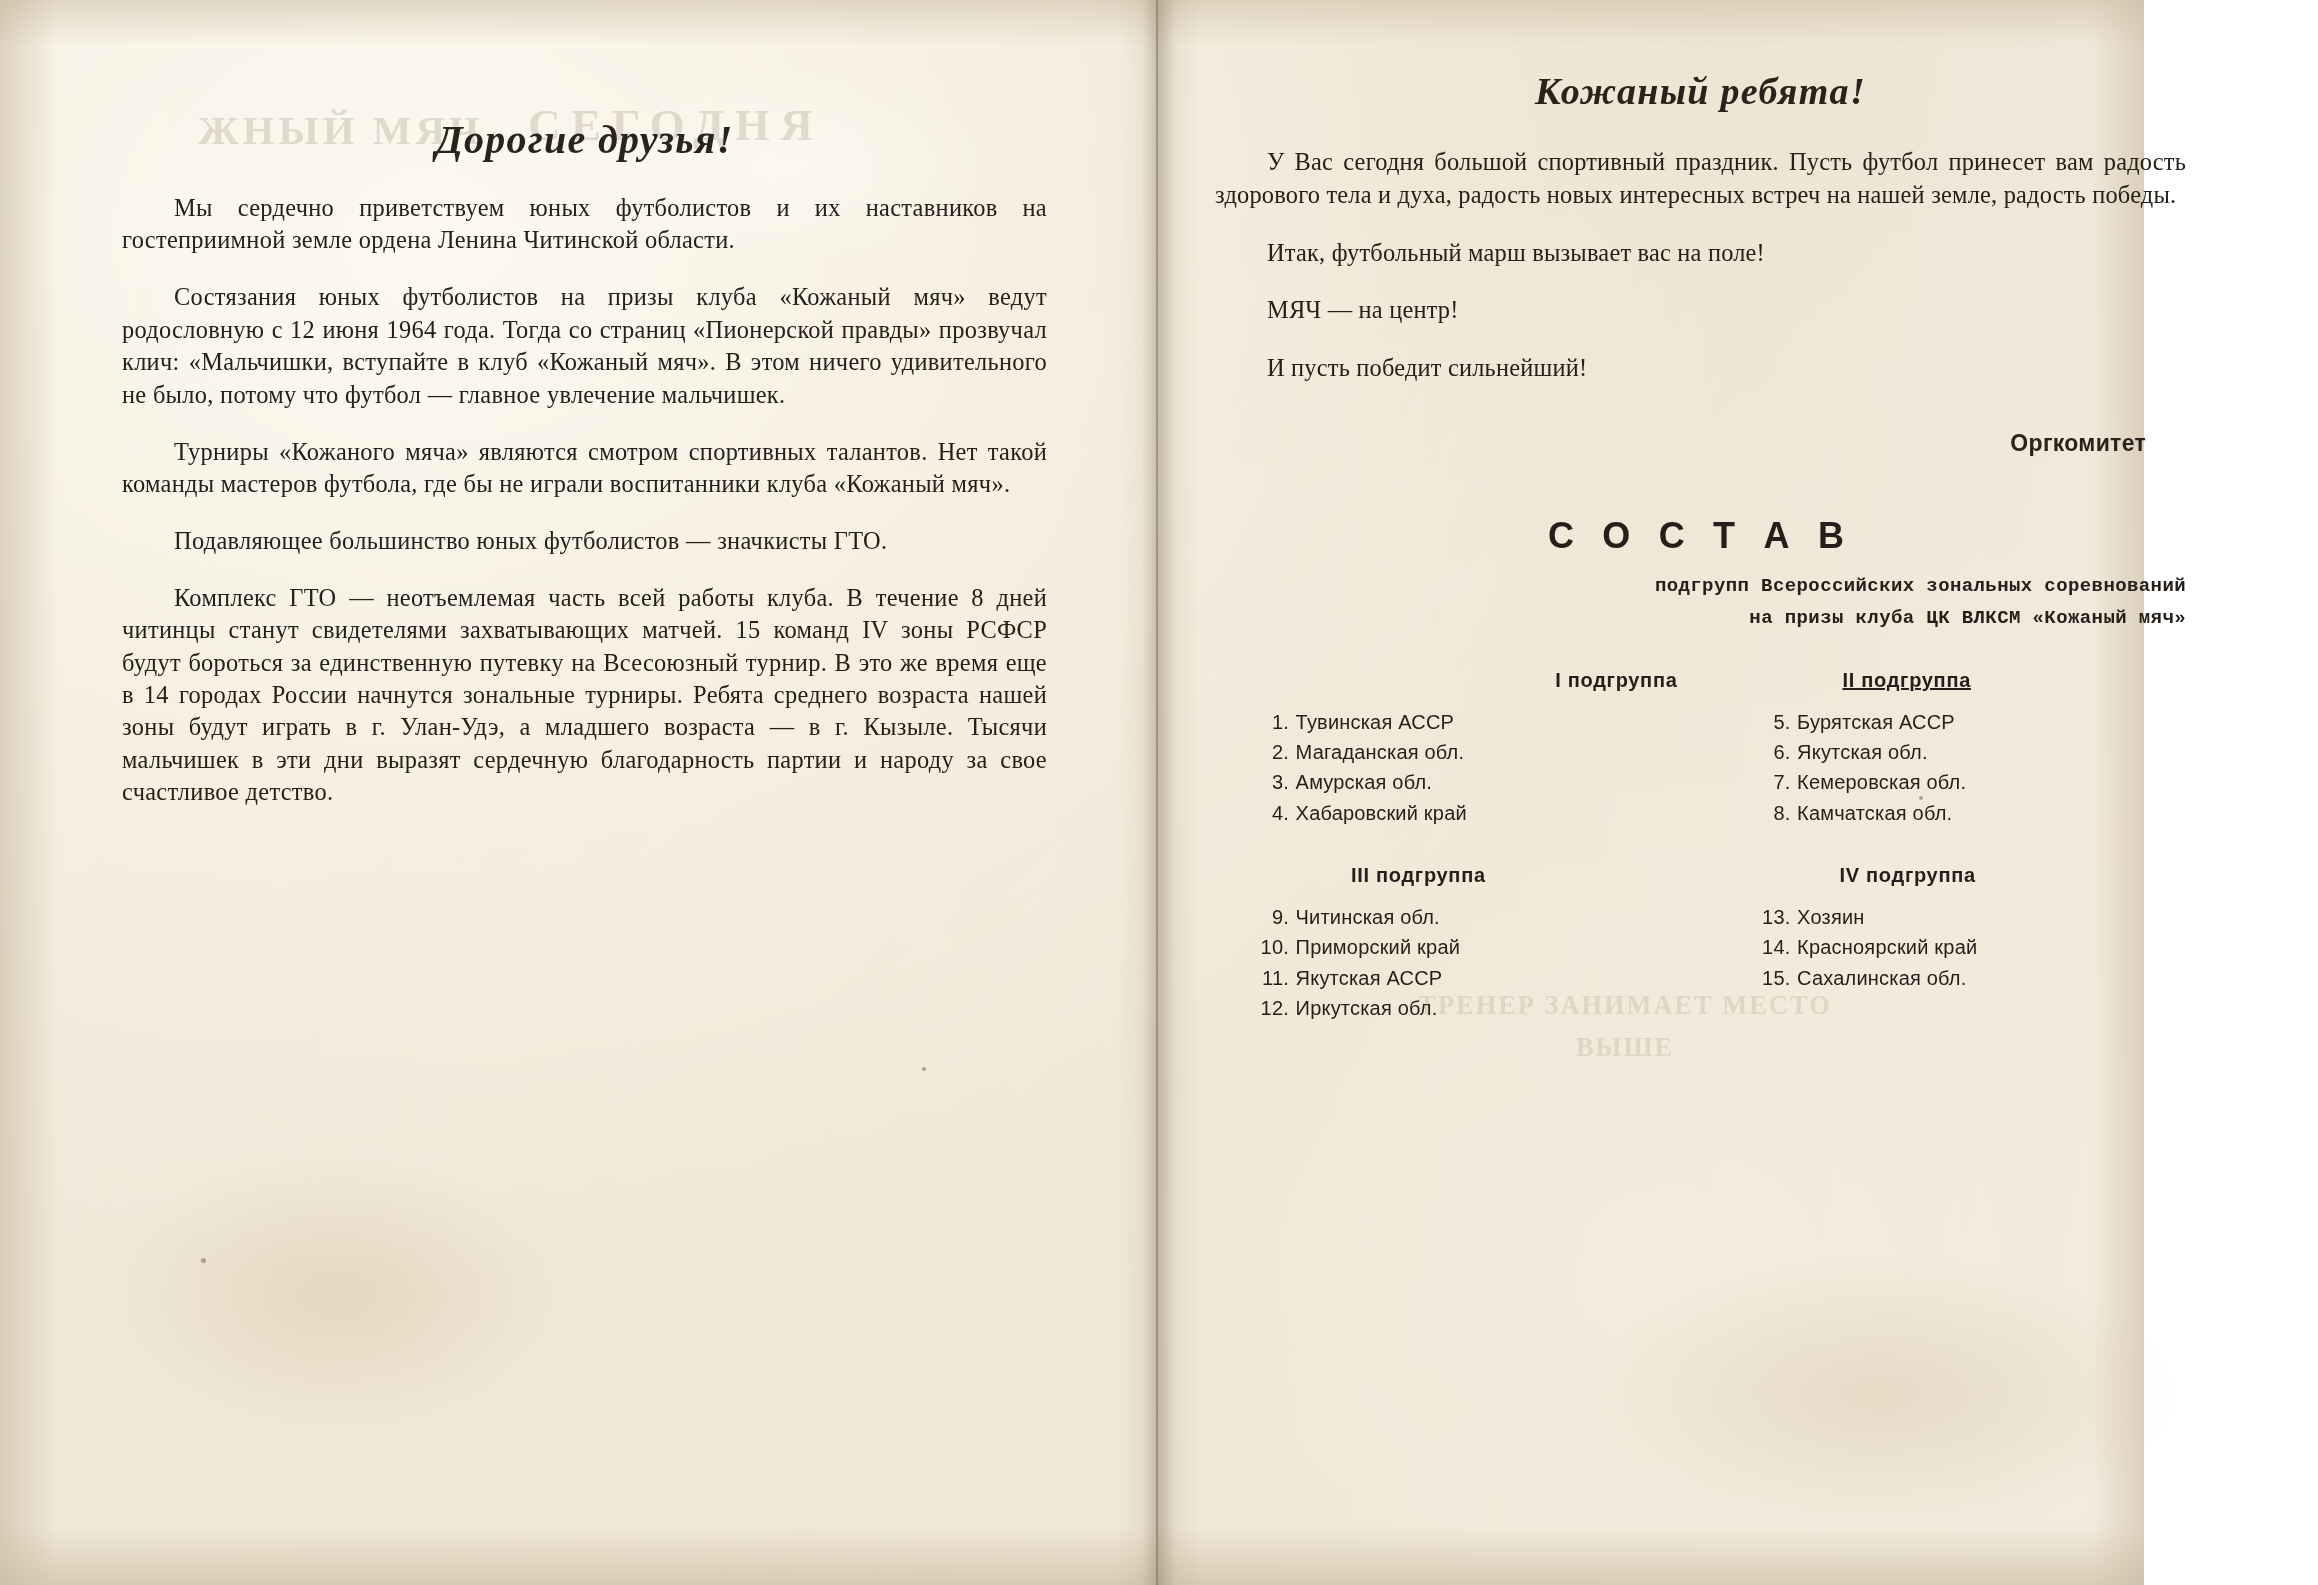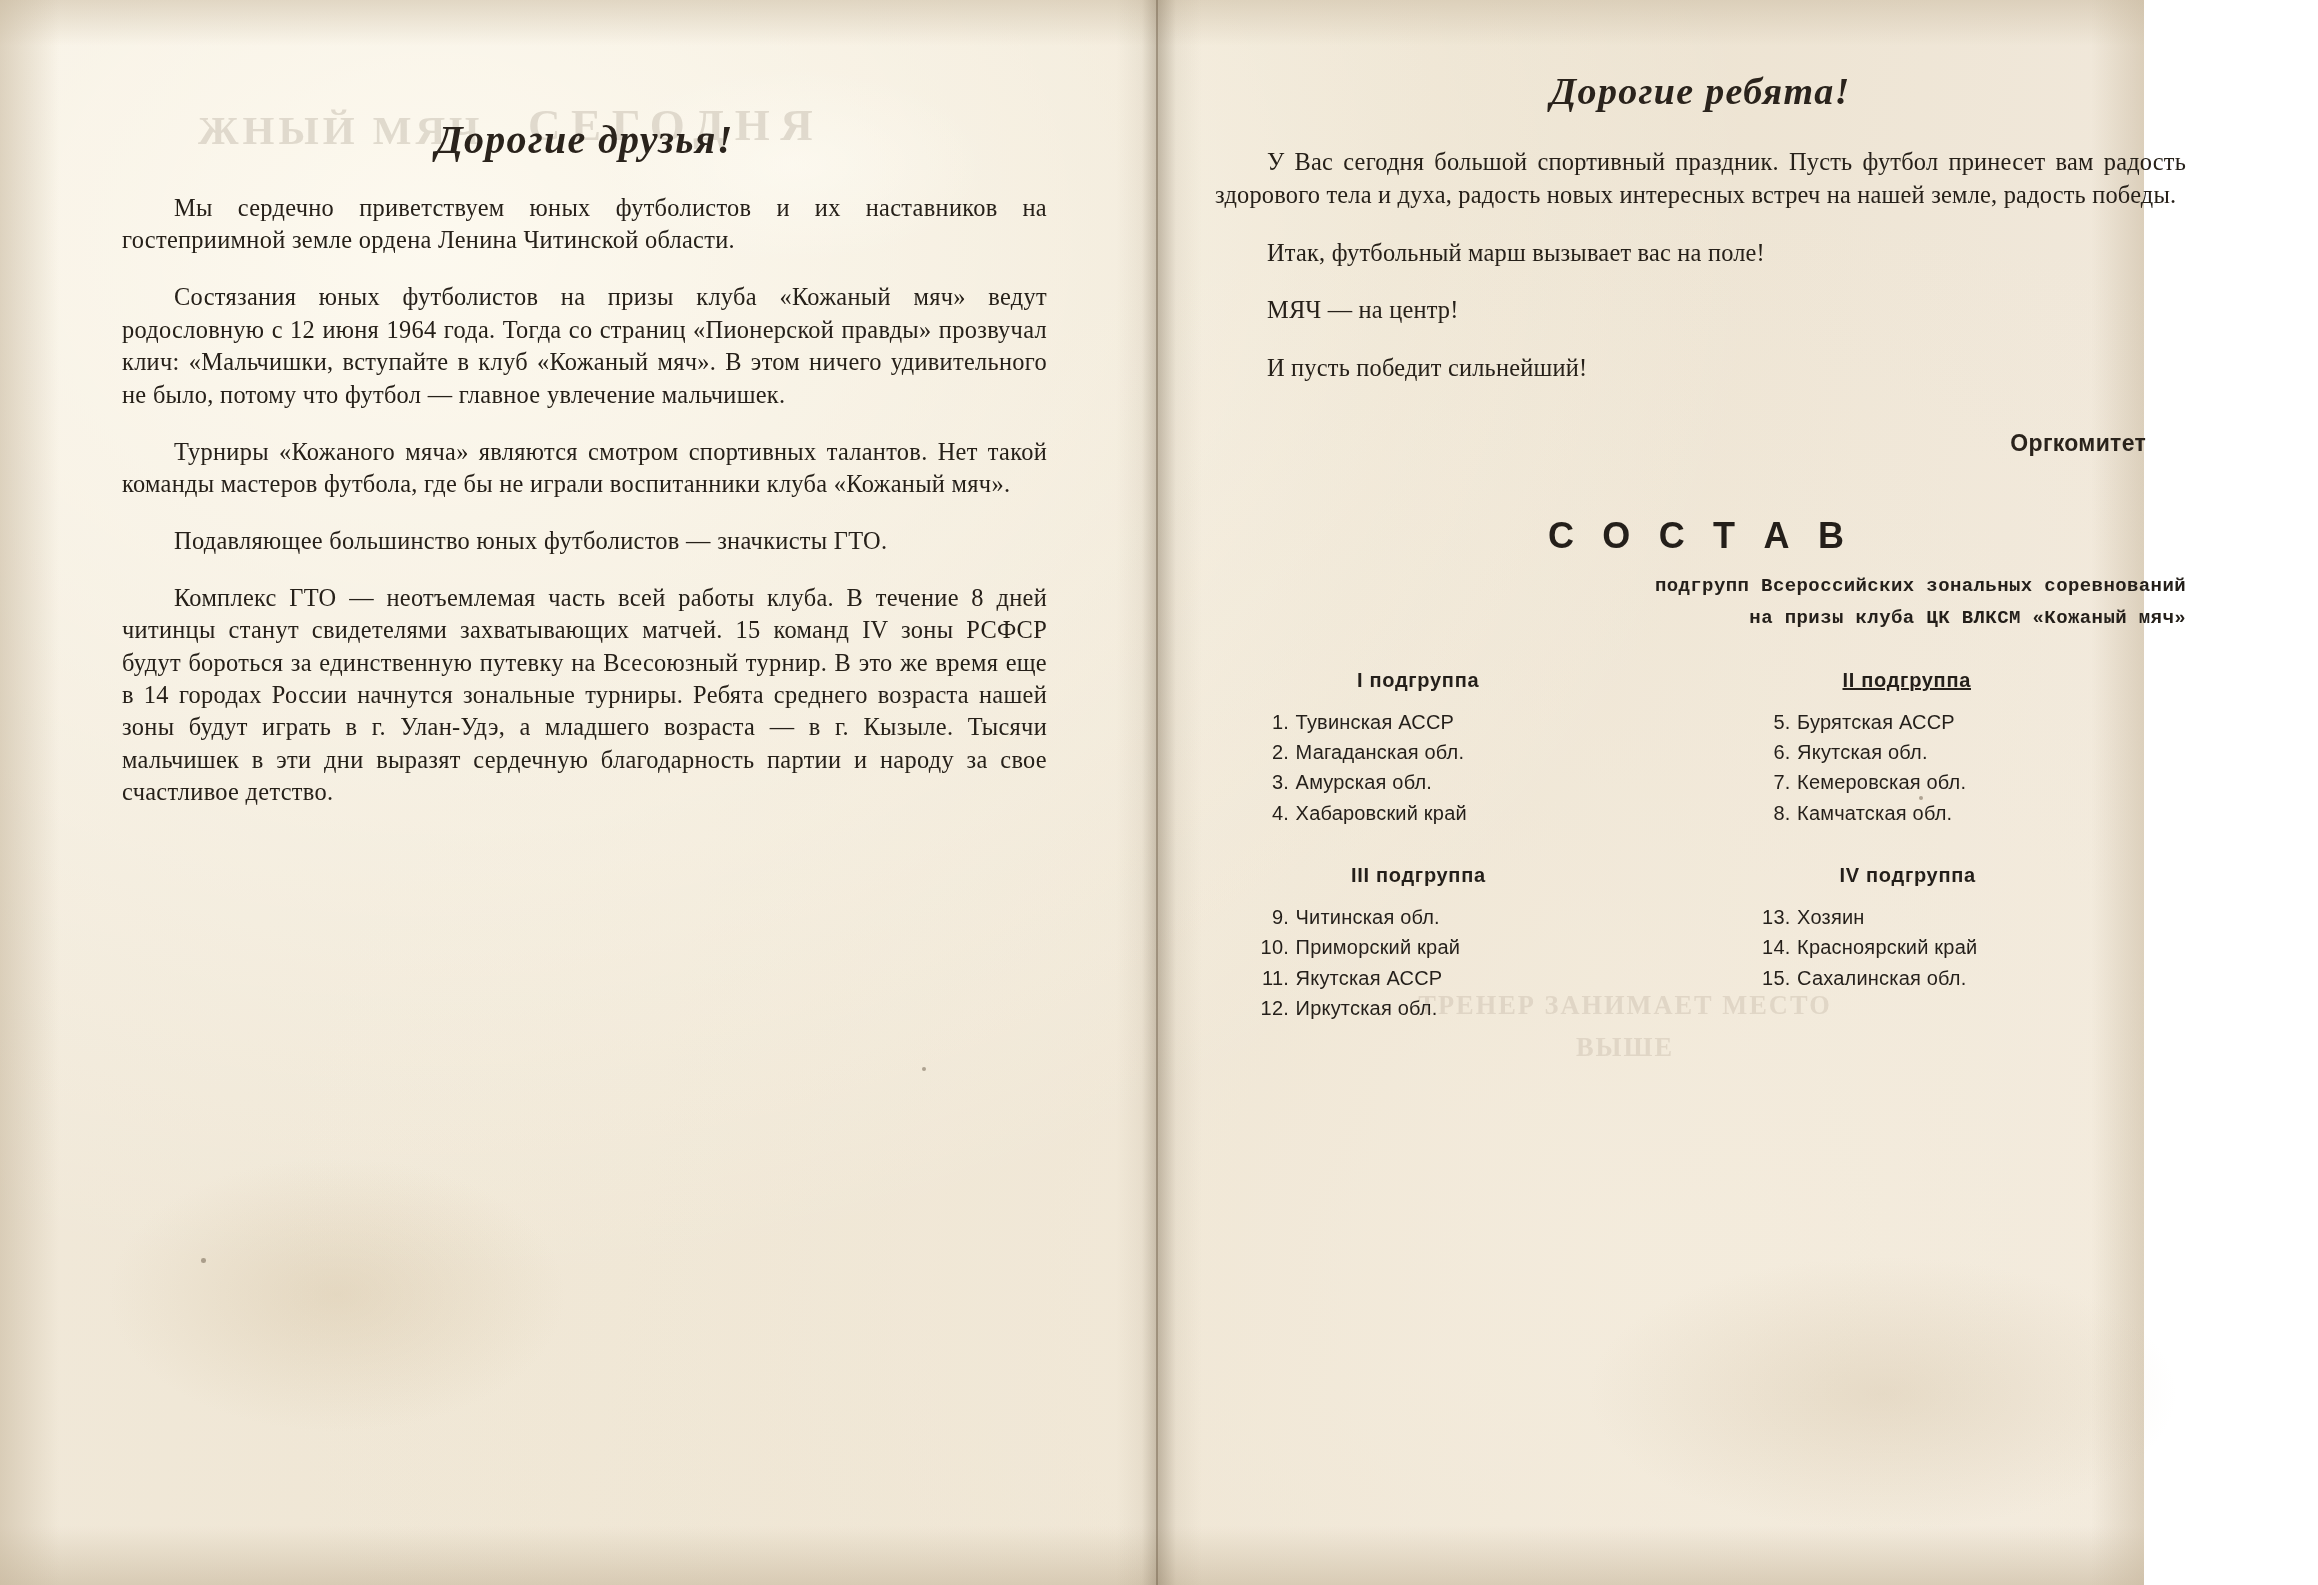--- a/index.html
+++ b/index.html
@@ -205,21 +205,21 @@
   .group-col.indent-a { padding-left: 40px; }
   .group-col.indent-b { padding-left: 79px; }
   .group-head {
     font-family: "Liberation Sans", sans-serif;
     font-weight: bold;
     font-size: 20px;
     letter-spacing: 0.7px;
     margin-bottom: 14.5px;
     color: #241f1a;
   }
-  .group-head.ga { padding-left: 102px; }
+  .group-head.ga { padding-left: 102px; text-align: right; }
   .group-head.gb { padding-left: 86px; text-decoration: underline; }
   .group-head.gc { padding-left: 96px; }
   .group-head.gd { padding-left: 83px; }
   .group-list {
     list-style: none;
     margin: 0;
     padding: 0;
     font-family: "Liberation Sans", sans-serif;
     font-size: 20px;
     line-height: 1.52;
@@ -274,21 +274,21 @@
       <p class="para">Состязания юных футболистов на призы клуба «Кожаный мяч» ведут родословную с 12 июня 1964 года. Тогда со страниц «Пионерской правды» прозвучал клич: «Мальчишки, вступайте в клуб «Кожаный мяч». В этом ничего удивительного не было, потому что футбол — главное увлечение мальчишек.</p>
       <p class="para">Турниры «Кожаного мяча» являются смотром спортивных талантов. Нет такой команды мастеров футбола, где бы не играли воспитанники клуба «Кожаный мяч».</p>
       <p class="para">Подавляющее большинство юных футболистов — значкисты ГТО.</p>
       <p class="para last">Комплекс ГТО — неотъемлемая часть всей работы клуба. В течение 8 дней читинцы станут свидетелями захватывающих матчей. 15 команд IV зоны РСФСР будут бороться за единственную путевку на Всесоюзный турнир. В это же время еще в 14 городах России начнутся зональные турниры. Ребята среднего возраста нашей зоны будут играть в г. Улан-Удэ, а младшего возраста — в г. Кызыле. Тысячи мальчишек в эти дни выразят сердечную благодарность партии и народу за свое счастливое детство.</p>
     </div>
   </div>
 
   <div class="page page-right">
     <div class="col right-content" style="left:59px; top:69px;">
 
-      <div class="headline-script-2">Дорогие ребята!</div>
+      <div class="headline-script-2">Кожаный ребята!</div>
 
       <p class="rpara">У Вас сегодня большой спортивный праздник. Пусть футбол принесет вам радость здорового тела и духа, радость новых интересных встреч на нашей земле, радость победы.</p>
       <p class="rpara tight">Итак, футбольный марш вызывает вас на поле!</p>
       <p class="rpara tight">МЯЧ — на центр!</p>
       <p class="rpara tight">И пусть победит сильнейший!</p>
 
       <div class="signature">Оргкомитет</div>
 
       <div class="sostav-title">С О С Т А В</div>
       <div class="sostav-sub">подгрупп Всероссийских зональных соревнований</div>

